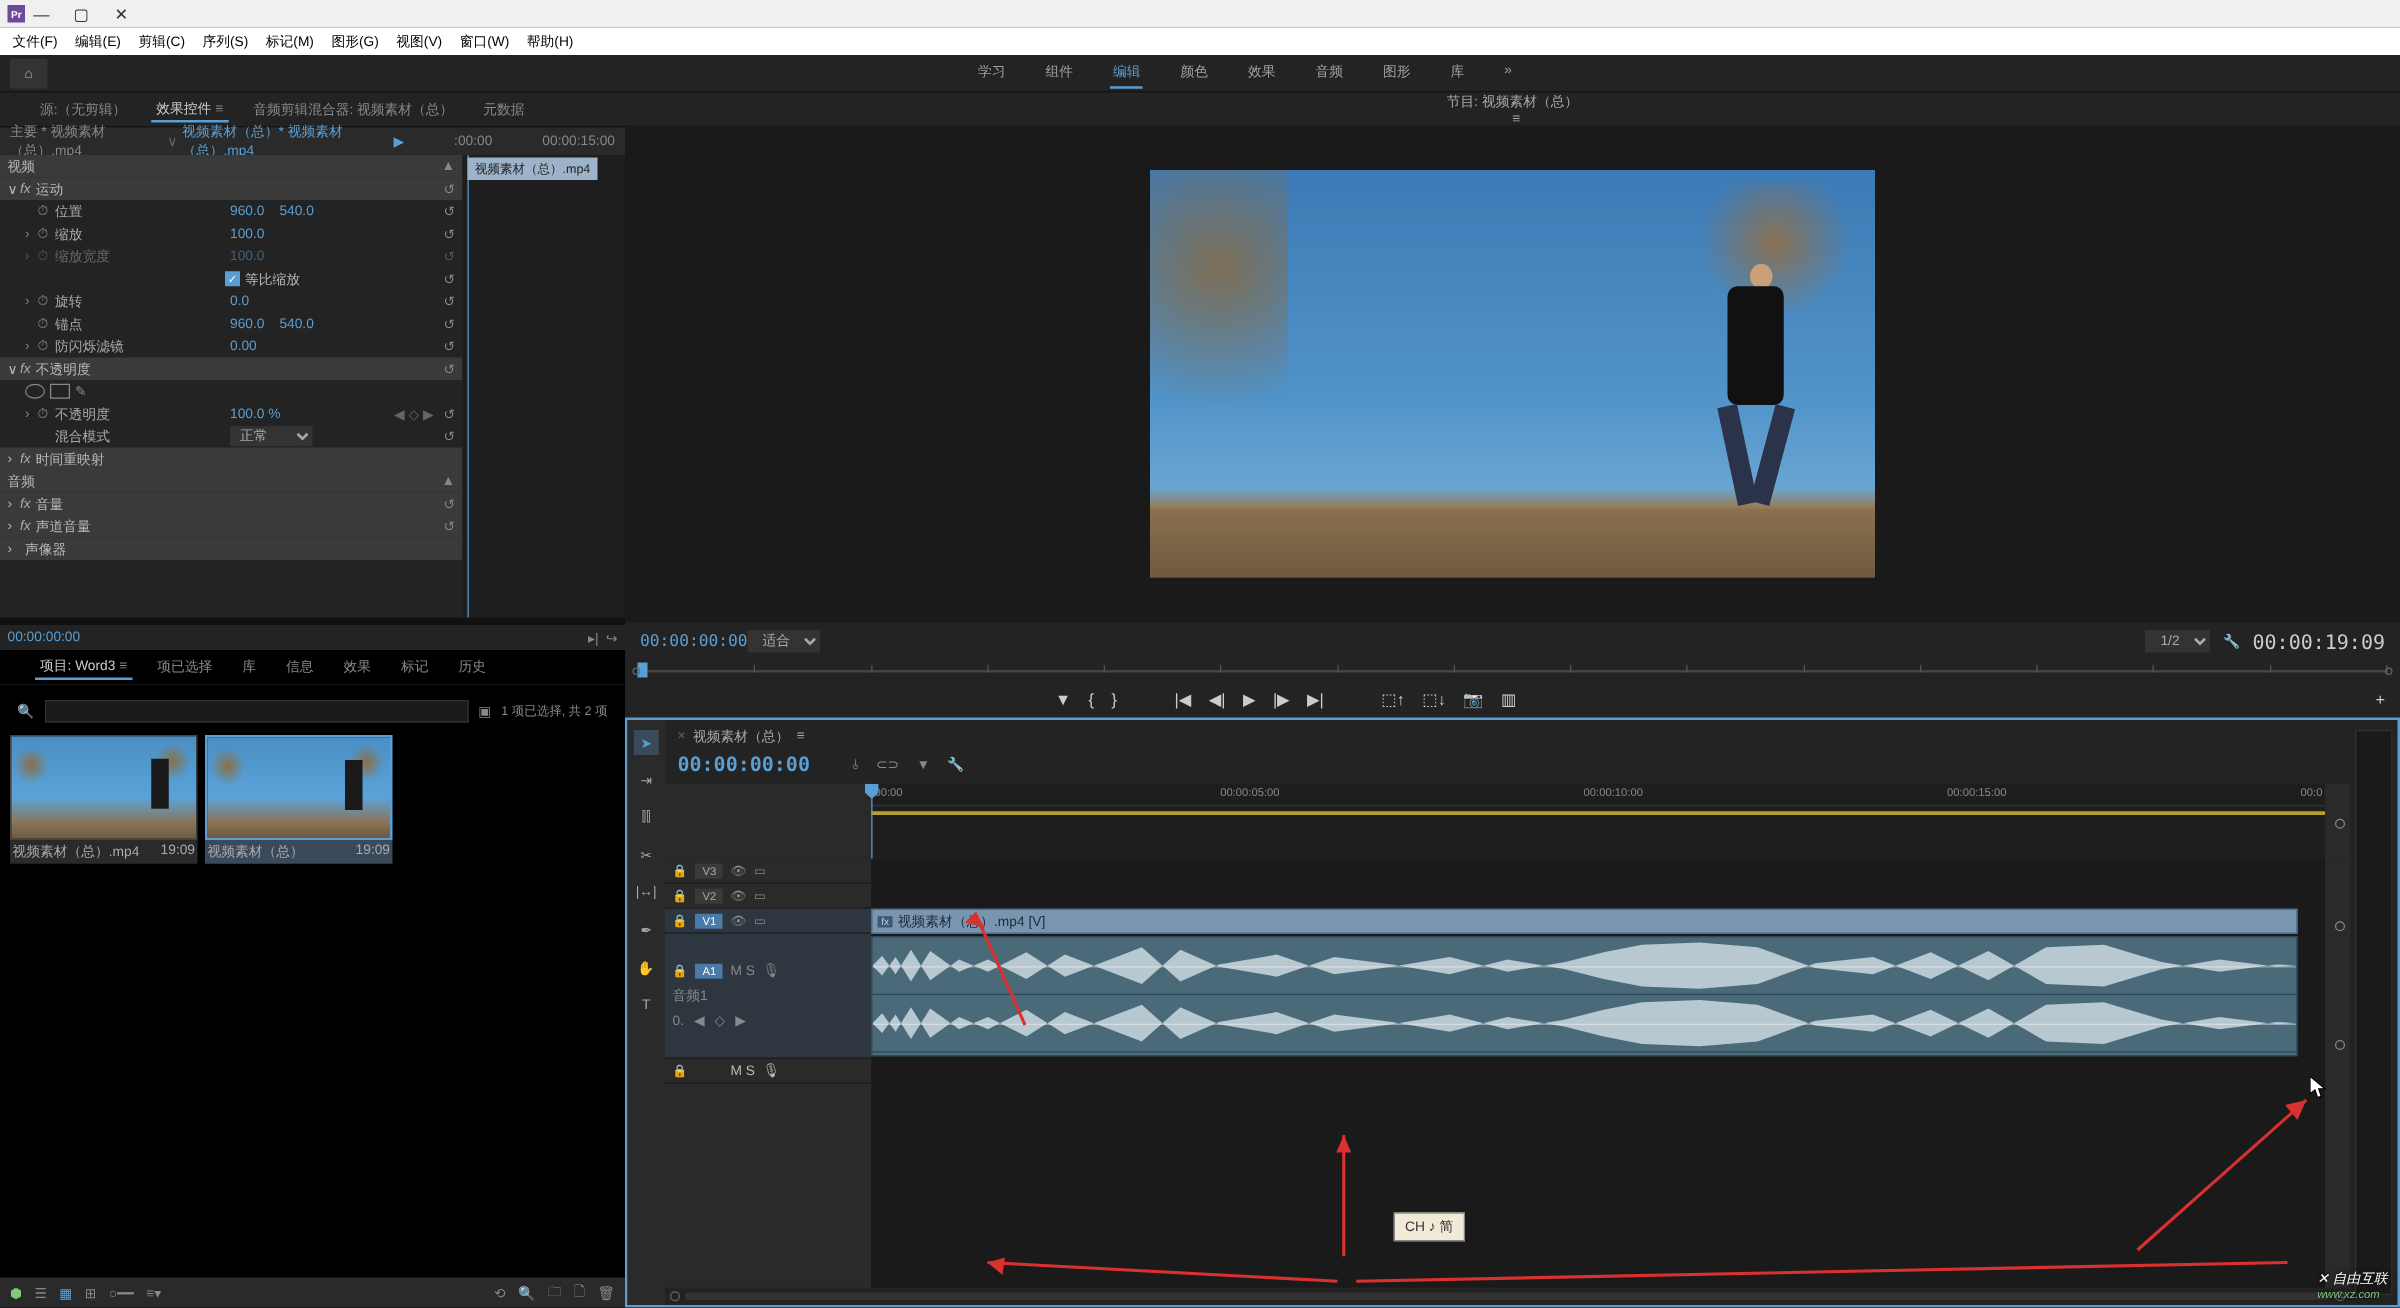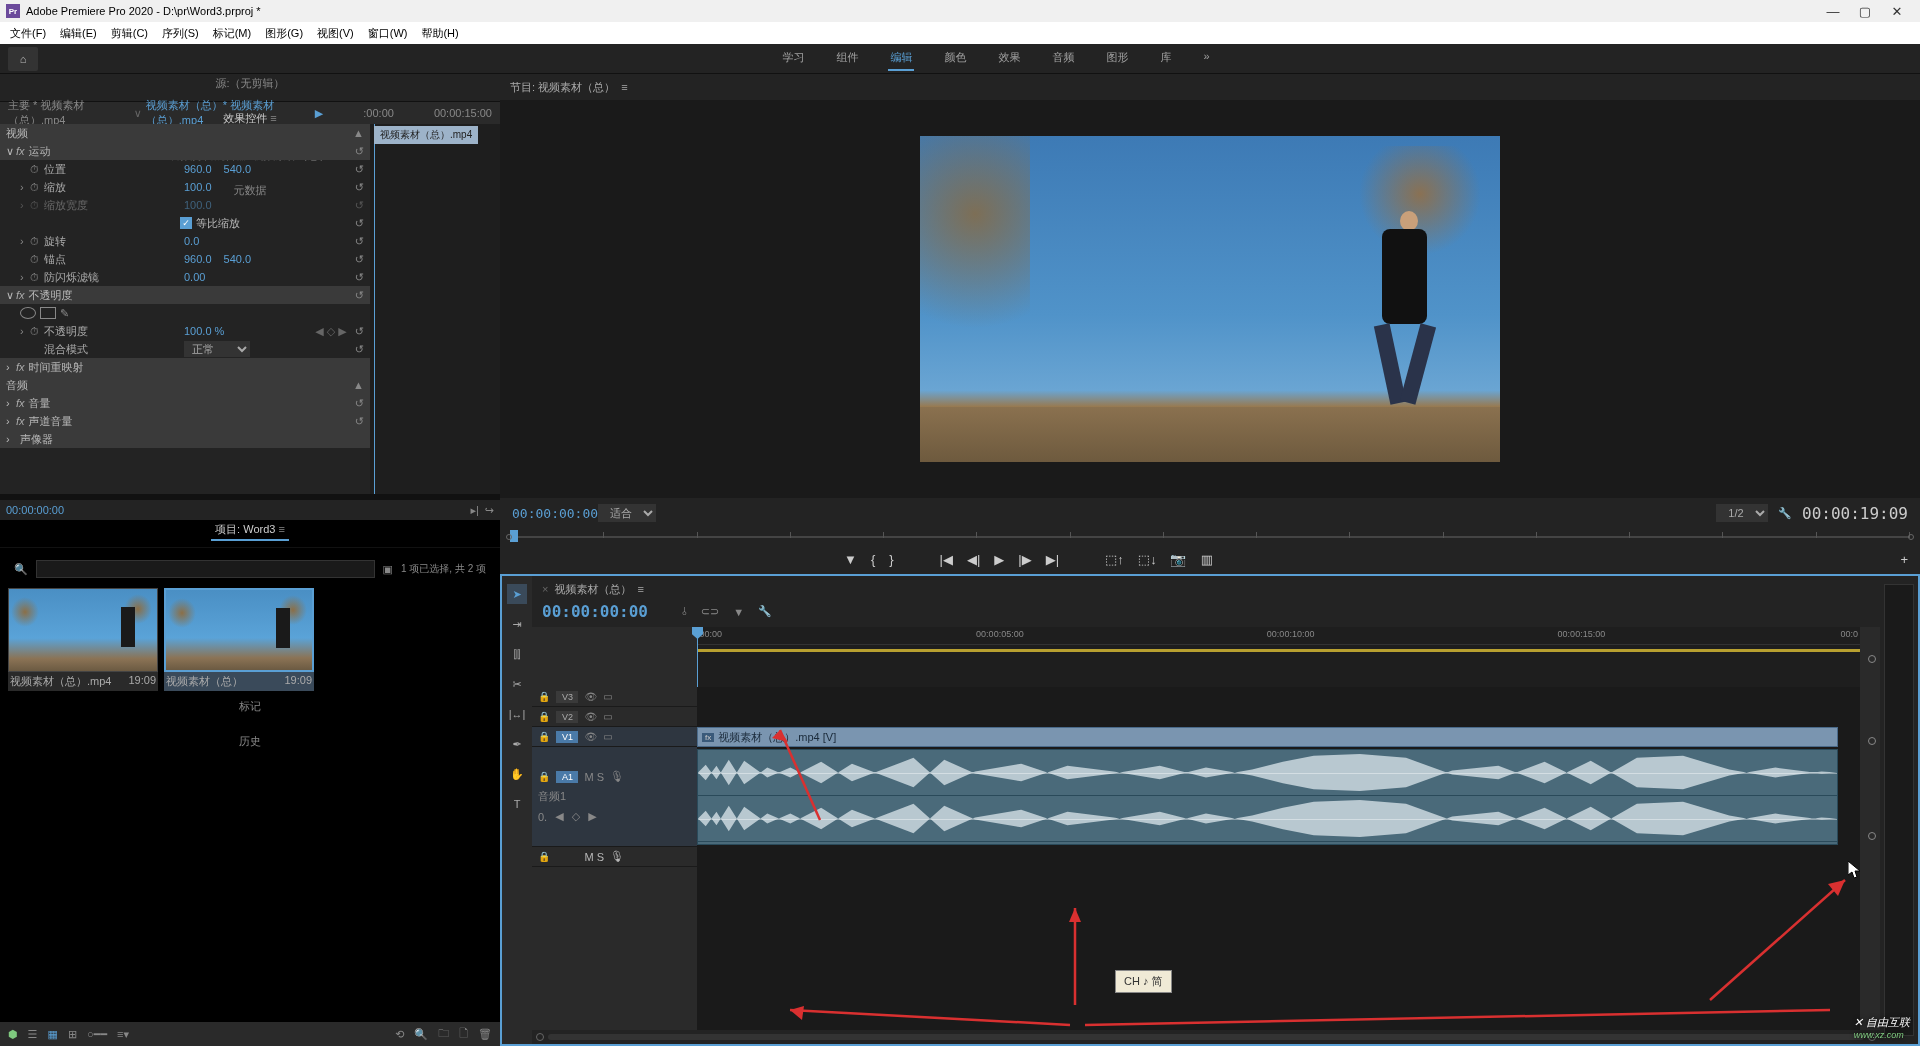--- a/index.html
+++ b/index.html
@@ -12,21 +12,21 @@
 .menubar { height: 22px; background: #fff; display: flex; align-items: center; padding: 0 4px; color: #000; gap: 2px; }
 .menubar .menu-item { padding: 2px 6px; cursor: pointer; }
 .workspace-bar { height: 30px; background: #232323; display: flex; align-items: center; border-bottom: 1px solid #111; }
 .workspace-bar .home-btn { width: 30px; height: 24px; margin-left: 8px; display: flex; align-items: center; justify-content: center; background: #333; border-radius: 2px; cursor: pointer; }
 .workspace-bar .ws-tabs { flex: 1; display: flex; justify-content: center; gap: 28px; padding-left: 34px; }
 .workspace-bar .ws-tab { color: #a0a0a0; cursor: pointer; padding: 4px 2px; }
 .workspace-bar .ws-tab.active { color: #5a9fd4; border-bottom: 2px solid #5a9fd4; }
 .main-area { display: flex; height: calc(100% - 74px); }
 .col-left { width: 500px; display: flex; flex-direction: column; }
 .effects-panel { height: 420px; background: #232323; }
-.panel-tabs { height: 28px; display: flex; align-items: center; gap: 16px; padding: 0 28px; border-bottom: 1px solid #111; flex-direction: column; }
+.panel-tabs { height: 28px; display: flex; align-items: center; gap: 16px; padding: 0 28px; border-bottom: 1px solid #111; }
 .panel-tabs .ptab { color: #888; cursor: pointer; padding: 2px 4px; }
 .panel-tabs .ptab.active { color: #ccc; border-bottom: 2px solid #5a9fd4; }
 .panel-tabs .hamburger { width: 12px; color: #888; }
 .effects-header { height: 22px; background: #2a2a2a; display: flex; align-items: center; padding: 0 8px; font-size: 10px; }
 .effects-header .crumb { color: #888; }
 .effects-header .crumb.link { color: #5a9fd4; }
 .effects-header .ruler { margin-left: auto; color: #888; display: flex; gap: 40px; }
 .effects-body { display: flex; height: calc(100% - 50px); }
 .effects-props { width: 370px; overflow-y: auto; }
 .effects-timeline { flex: 1; background: #1e1e1e; position: relative; }
@@ -64,21 +64,21 @@
 .thumb .img .person { position: absolute; right: 22px; top: 18px; width: 14px; height: 40px; background: #1a1a1a; }
 .thumb .img .tree { position: absolute; top: 8px; width: 28px; height: 30px; background: radial-gradient(#8b6f47, transparent 70%); }
 .thumb .label-row { display: flex; justify-content: space-between; padding: 2px 2px; font-size: 10px; color: #aaa; background: #2a2a2a; }
 .thumb.selected .label-row { background: #3a4a5a; }
 .project-footer { height: 24px; background: #2a2a2a; display: flex; align-items: center; gap: 10px; padding: 0 8px; }
 .project-footer .ficon { color: #888; cursor: pointer; }
 .project-footer .ficon.active { color: #5a9fd4; }
 .project-footer .spacer { flex: 1; }
 .col-right { flex: 1; display: flex; flex-direction: column; }
 .program-panel { height: 500px; background: #232323; display: flex; flex-direction: column; }
-.program-header { height: 26px; display: flex; align-items: center; padding: 0 10px; color: #aaa; }
+.program-header { height: 26px; display: flex; align-items: center; padding: 0 10px; color: #aaa; flex-direction: column; }
 .program-viewer { flex: 1; display: flex; align-items: center; justify-content: center; background: #1a1a1a; }
 .video-frame { width: 580px; height: 326px; background: linear-gradient(180deg, #3d7ab5 0%, #5093c9 55%, #6aa5d3 78%, #977a52 83%, #7a6245 100%); position: relative; overflow: hidden; }
 .video-frame .tree-l { position: absolute; left: 0; top: 0; width: 110px; height: 260px; background: radial-gradient(circle at 50% 30%, rgba(139,105,60,0.8), transparent 60%); }
 .video-frame .tree-r { position: absolute; right: 20px; top: 10px; width: 120px; height: 120px; background: radial-gradient(circle at 50% 40%, rgba(150,110,65,0.85), transparent 65%); }
 .video-frame .wall { position: absolute; bottom: 0; left: 0; right: 0; height: 55px; background: linear-gradient(180deg, #8a714f 0%, #6e5a3e 100%); }
 .video-frame .person { position: absolute; right: 70px; top: 75px; width: 60px; height: 200px; }
 .video-frame .person .head { width: 18px; height: 20px; background: #c9a07a; border-radius: 50%; margin-left: 30px; }
 .video-frame .person .body { width: 45px; height: 95px; background: #111; border-radius: 8px; margin-top: -2px; margin-left: 12px; }
 .video-frame .person .legs { width: 48px; height: 82px; margin-left: 10px; position: relative; }
 .video-frame .person .legs::before, .video-frame .person .legs::after { content: ''; position: absolute; width: 16px; height: 80px; background: #2a334a; }
@@ -147,21 +147,20 @@
 .watermark { position: absolute; right: 10px; bottom: 6px; font-size: 13px; color: #fff; font-style: italic; text-shadow: 0 0 4px #000; }
 .watermark .sub { font-size: 9px; color: #7fc97f; display: block; }
 .cursor-pointer { position: absolute; width: 14px; height: 18px; }
 .cursor-pointer svg { width: 100%; height: 100%; }
 </style>
 </head>
 <body>
 
 <div class="titlebar">
   <div class="pr-icon">Pr</div>
-  <div class="title-text">Adobe Premiere Pro 2020 - D:\pr\Word3.prproj *</div>
   <div class="win-btns">
     <div class="win-btn">—</div>
     <div class="win-btn">▢</div>
     <div class="win-btn">✕</div>
   </div>
 </div>
 
 <div class="menubar">
   <div class="menu-item">文件(F)</div>
   <div class="menu-item">编辑(E)</div>

